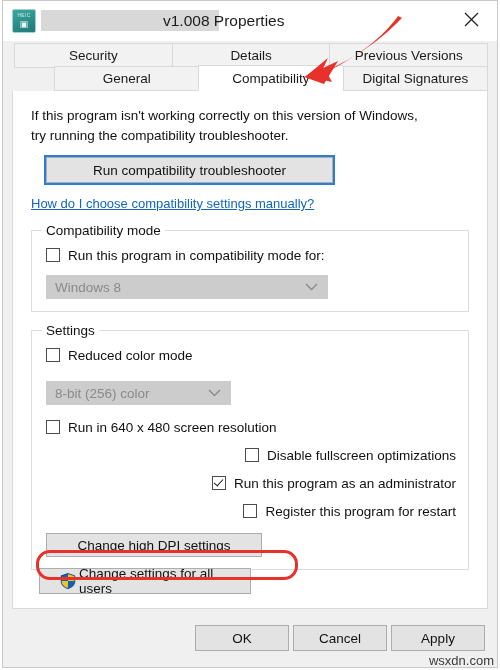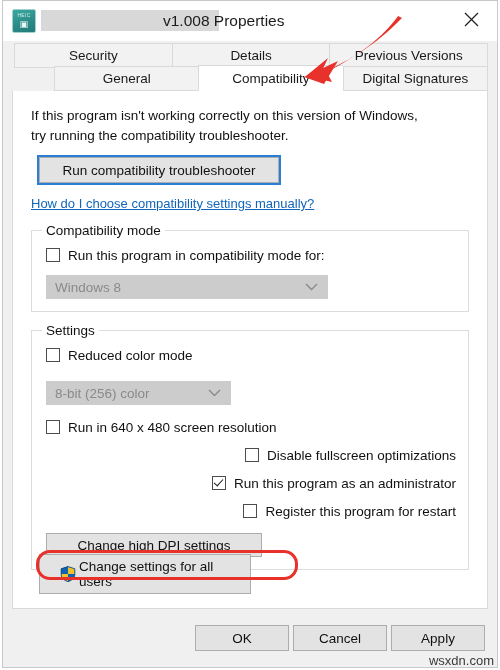--- a/index.html
+++ b/index.html
@@ -184,22 +184,22 @@
     display: inline-flex;
     align-items: center;
     justify-content: center;
     padding: 0;
   }
   .btn.focused {
     outline: 2px solid #2a7fd4;
     outline-offset: 0px;
   }
   #btn-troubleshoot {
-    margin-left: 10px;
-    width: 240px;
+    margin-left: 17px;
+    width: 287px;
     height: 26px;
   }
 
   .link {
     display: inline-block;
     margin: 13px 0 0 2px;
     font-size: 13px;
     color: #1166bb;
     text-decoration: underline;
     cursor: default;
@@ -306,21 +306,21 @@
     pointer-events: none;
     z-index: 40;
   }
 
   
   #btn-allusers {
     position: absolute;
     left: 26px;
     bottom: 14px;
     width: 212px;
-    height: 40px;
+    height: 26px;
     display: inline-flex;
     align-items: center;
     justify-content: space-between;
     padding: 0 0 0 20px;
     box-sizing: border-box;
   }
   #btn-allusers .lbl {
     font-size: 13.5px;
     color: #111;
   }

